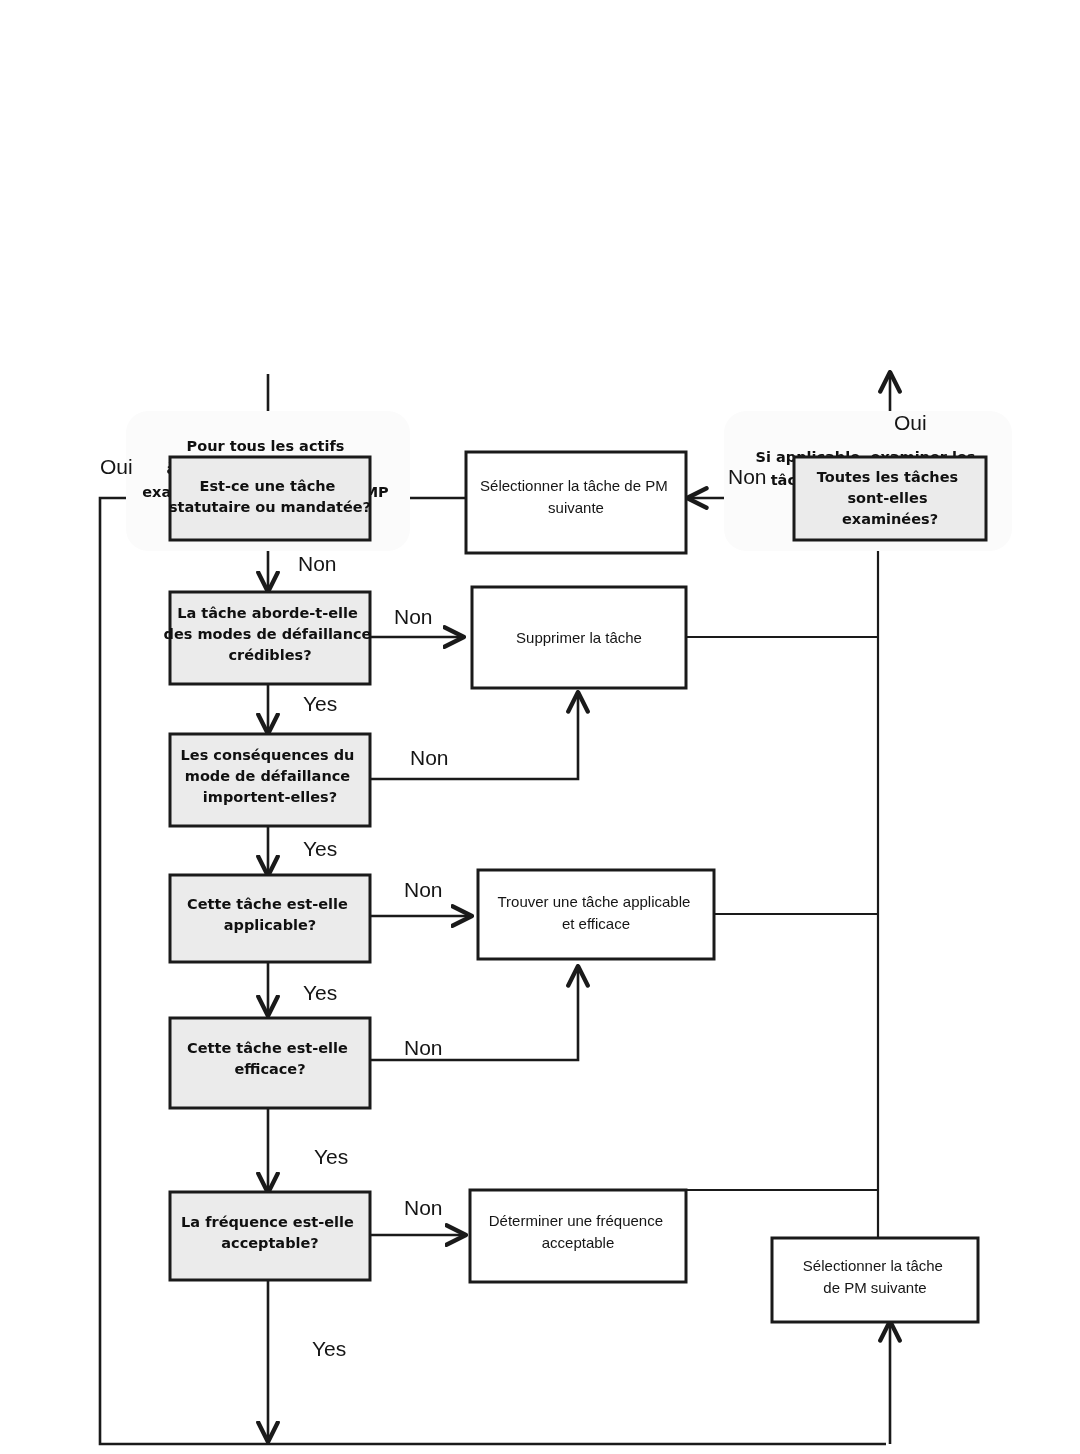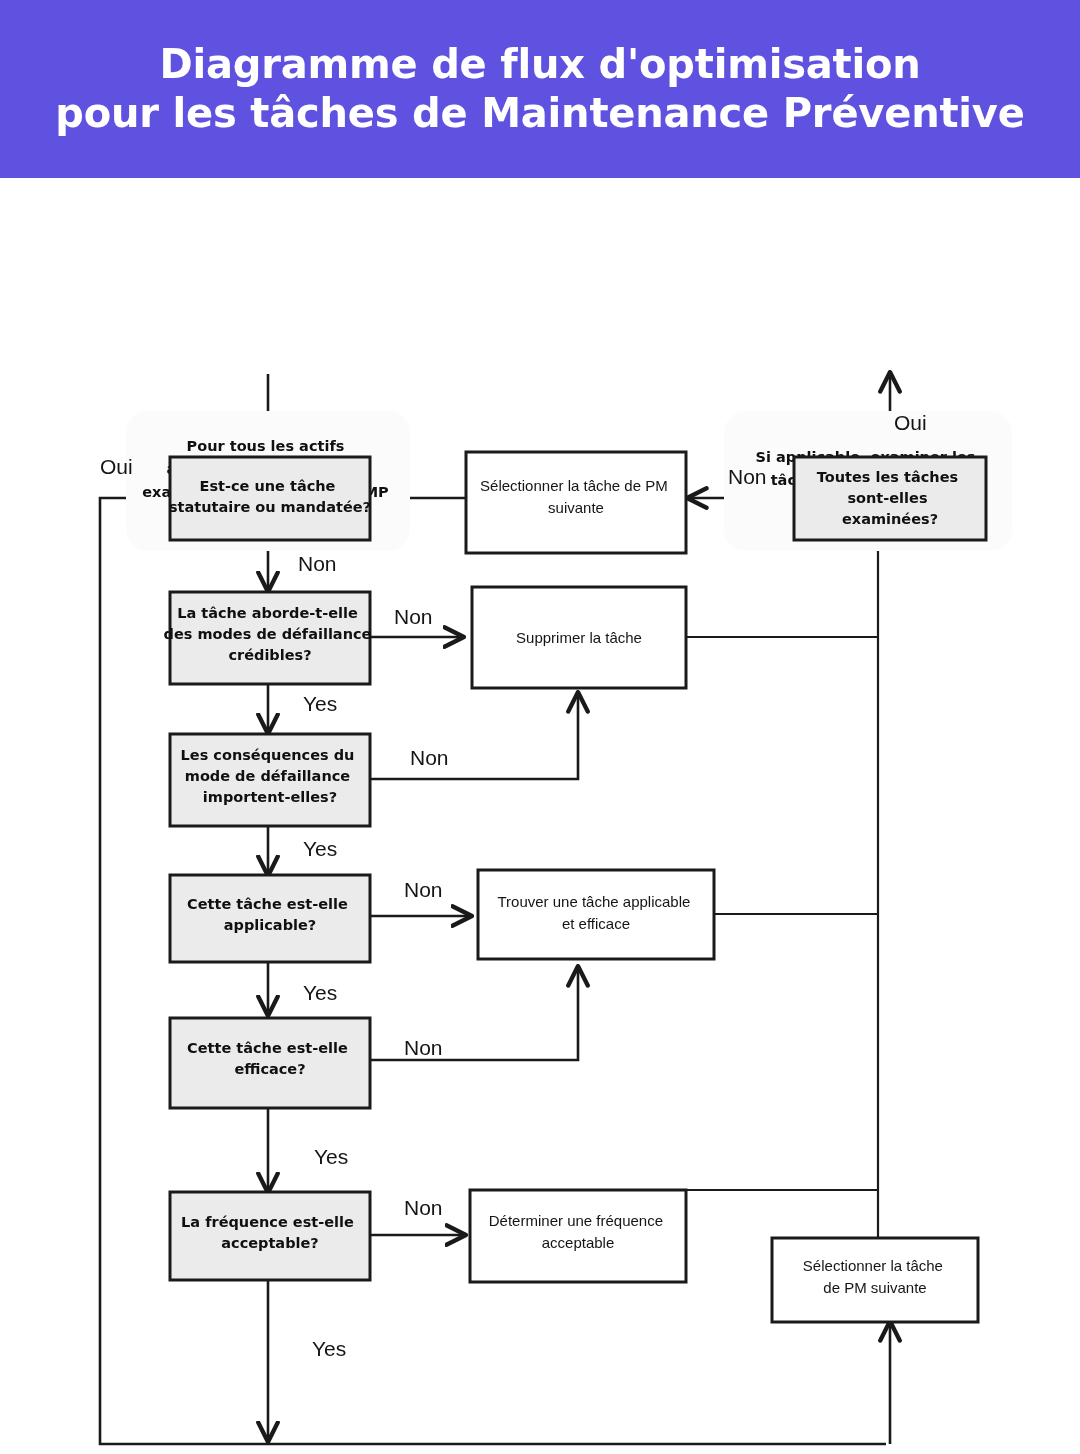--- a/index.html
+++ b/index.html
@@ -98,24 +98,20 @@
     stroke: #1a1a1a;
     stroke-width: 2.2;
     fill: none;
   }
 </style>
 </head>
 <body>
 
 <div id="app">
 
-  <div class="header-banner">
-    <h1 class="header-title">Diagramme de flux d'optimisation
-pour les tâches de Maintenance Préventive</h1>
-  </div>
 
   <div class="diagram-area">
     <svg class="flow" width="1080" height="1276" viewBox="0 0 1080 1276" xmlns="http://www.w3.org/2000/svg">
       <defs>
         <marker id="arrow" viewBox="0 0 12 12" refX="10" refY="6" markerWidth="9" markerHeight="9" orient="auto-start-reverse">
           <path d="M 1 1 L 11 6 L 1 11" fill="none" stroke="#1a1a1a" stroke-width="2.2" stroke-linecap="round" stroke-linejoin="round"></path>
         </marker>
       </defs>
 
       <path class="conn" d="M 268 196 L 268 272" marker-end="url(#arrow)"></path>

